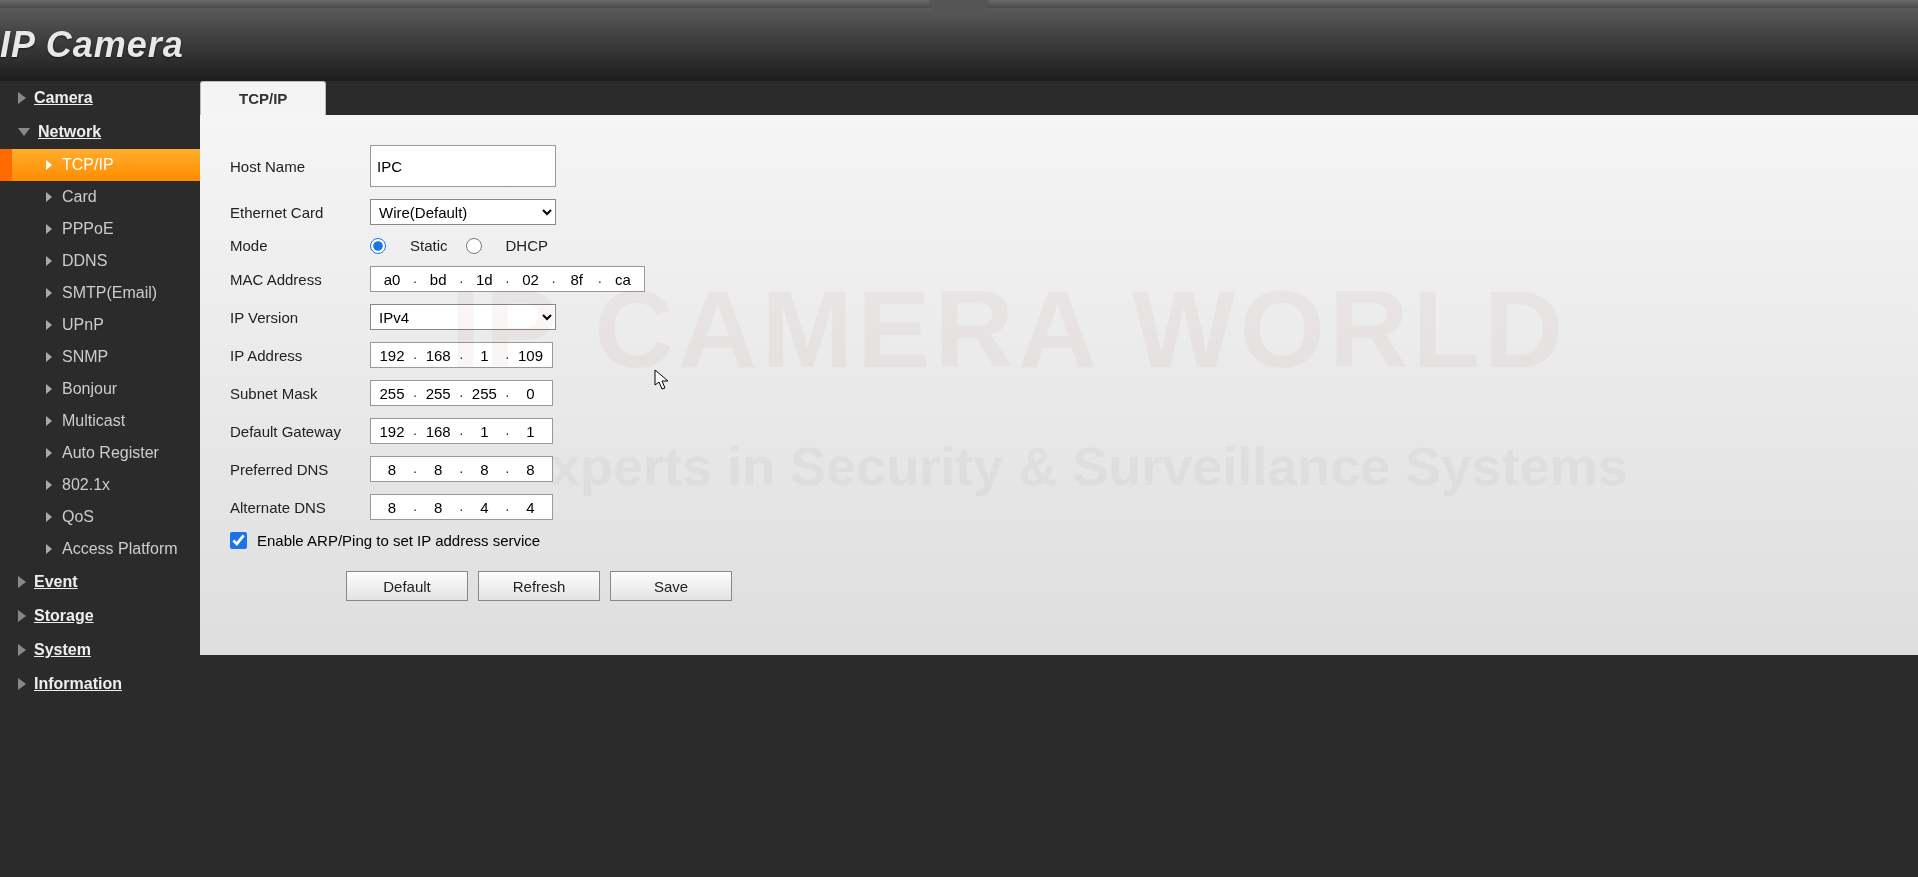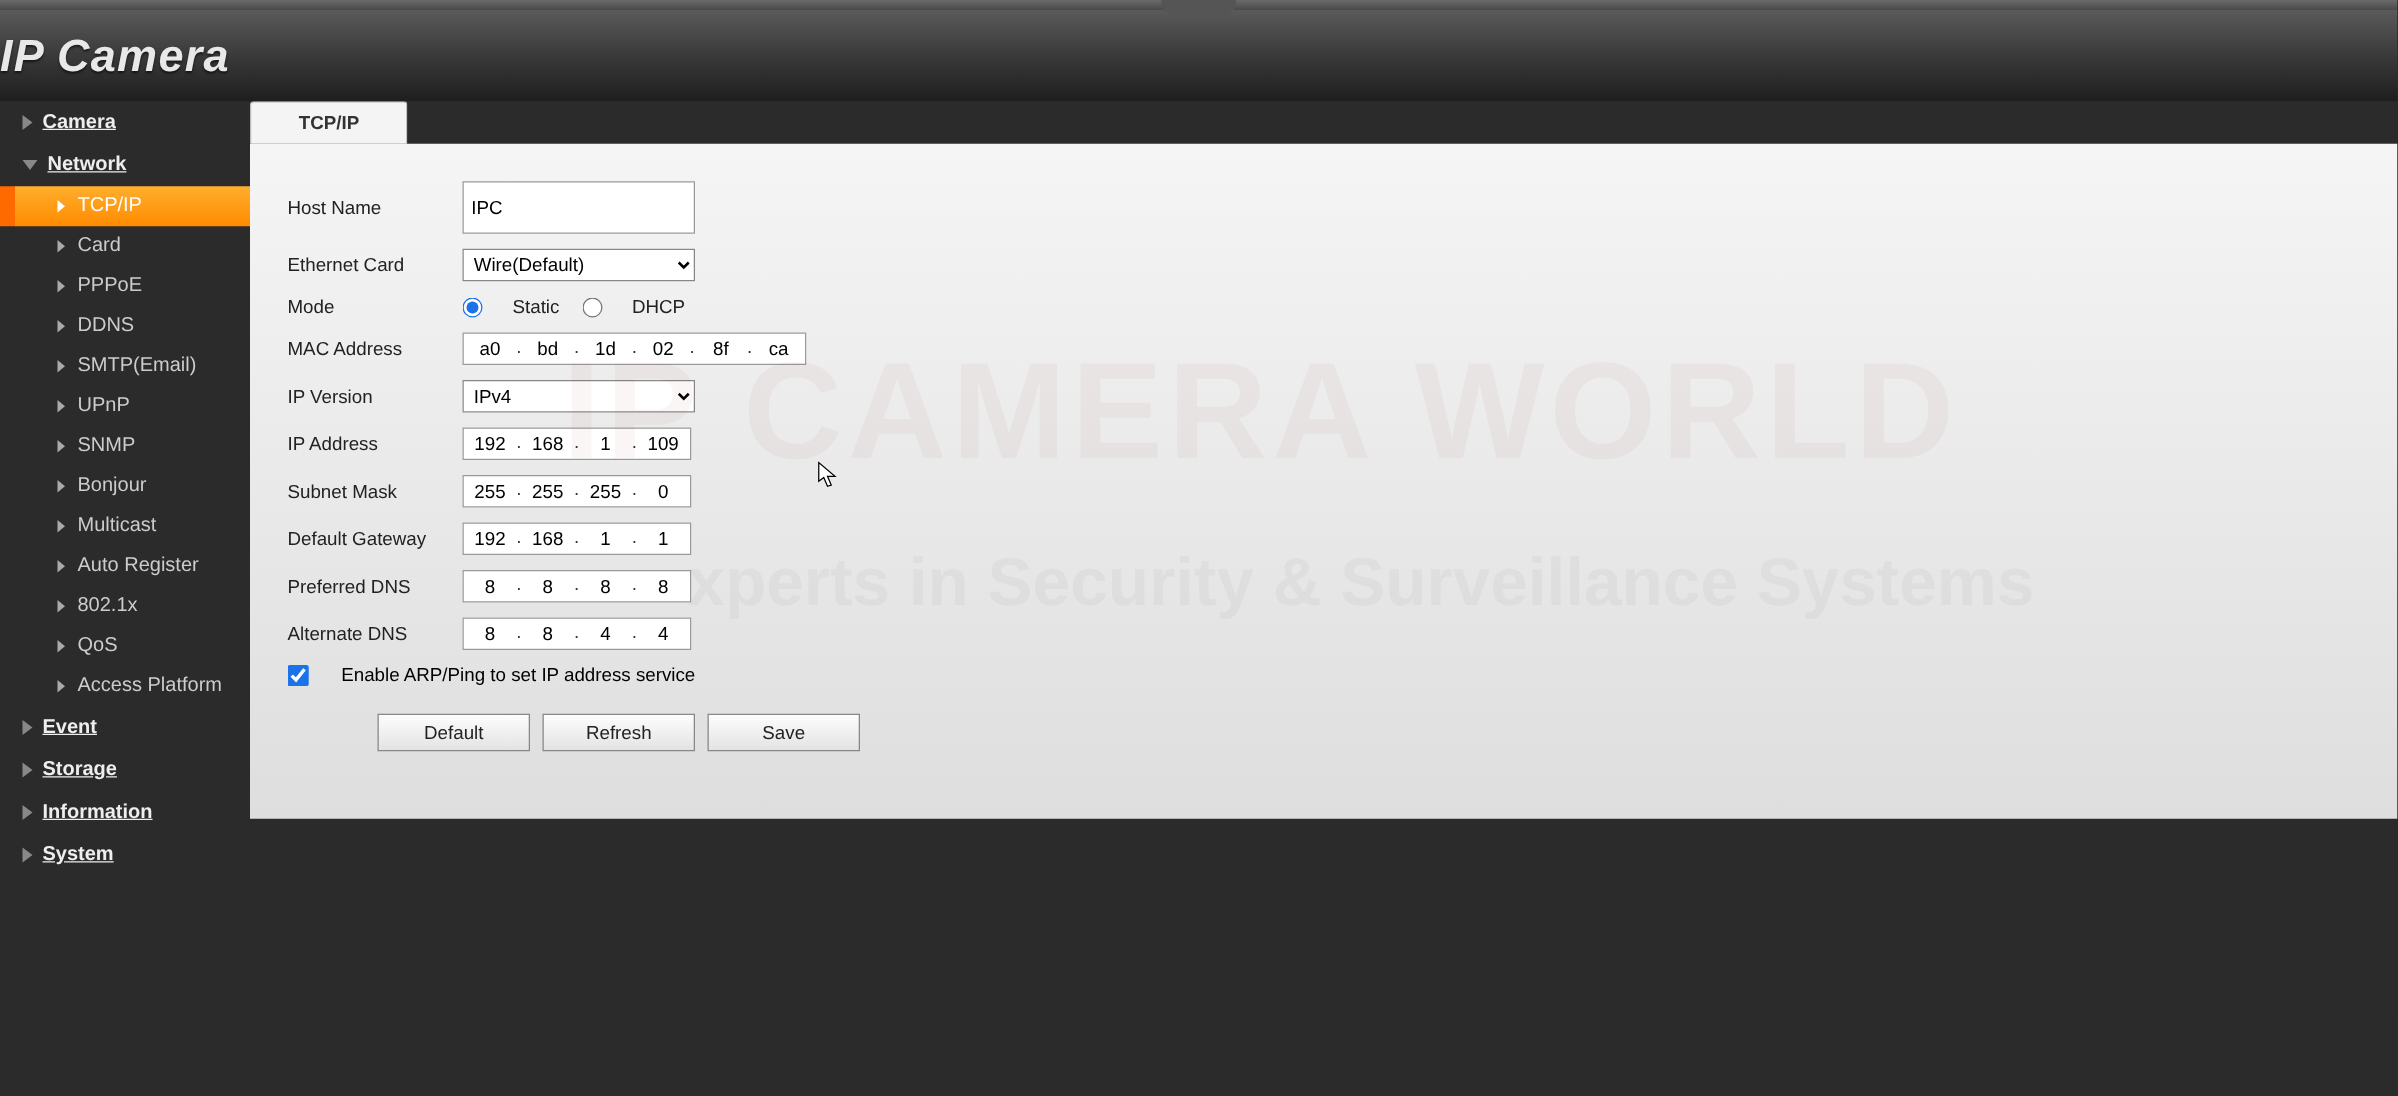--- a/index.html
+++ b/index.html
@@ -177,34 +177,34 @@
 .ip-dot {
   color: #333;
   font-size: 15px;
   line-height: 1;
   padding-bottom: 3px;
 }
 .mac-group .octet { width: 42px; }
 .checkbox-row {
   display: flex;
   align-items: center;
-  gap: 26px;
+  gap: 10px;
   margin-top: 8px;
   margin-bottom: 22px;
   font-size: 15px;
 }
 .checkbox-row input[type=checkbox] {
   width: 17px;
   height: 17px;
   accent-color: #1a73e8;
 }
 .button-row {
   display: flex;
   gap: 10px;
-  margin-left: 72px;
+  margin-left: 116px;
 }
 .btn {
   width: 122px;
   height: 30px;
   border: 1px solid #888;
   background: linear-gradient(to bottom, #fdfdfd, #e3e3e3);
   font-size: 15px;
   cursor: pointer;
   color: #222;
 }
@@ -313,25 +313,25 @@
       <div class="sidebar-group collapsed">
         <span class="tri"></span>
         <span>Event</span>
       </div>
       <div class="sidebar-group collapsed">
         <span class="tri"></span>
         <span>Storage</span>
       </div>
       <div class="sidebar-group collapsed">
         <span class="tri"></span>
+        <span>System</span>
+      </div>
+      <div class="sidebar-group collapsed">
+        <span class="tri"></span>
         <span>Information</span>
-      </div>
-      <div class="sidebar-group collapsed">
-        <span class="tri"></span>
-        <span>System</span>
       </div>
     </div>
 
   <div class="main-area">
     <div class="tab-bar">
       <div class="tab">TCP/IP</div>
     </div>
     <div class="panel">
       <div class="watermark">IP CAMERA WORLD</div>
       <div class="watermark2">xperts in Security &amp; Surveillance Systems</div>

